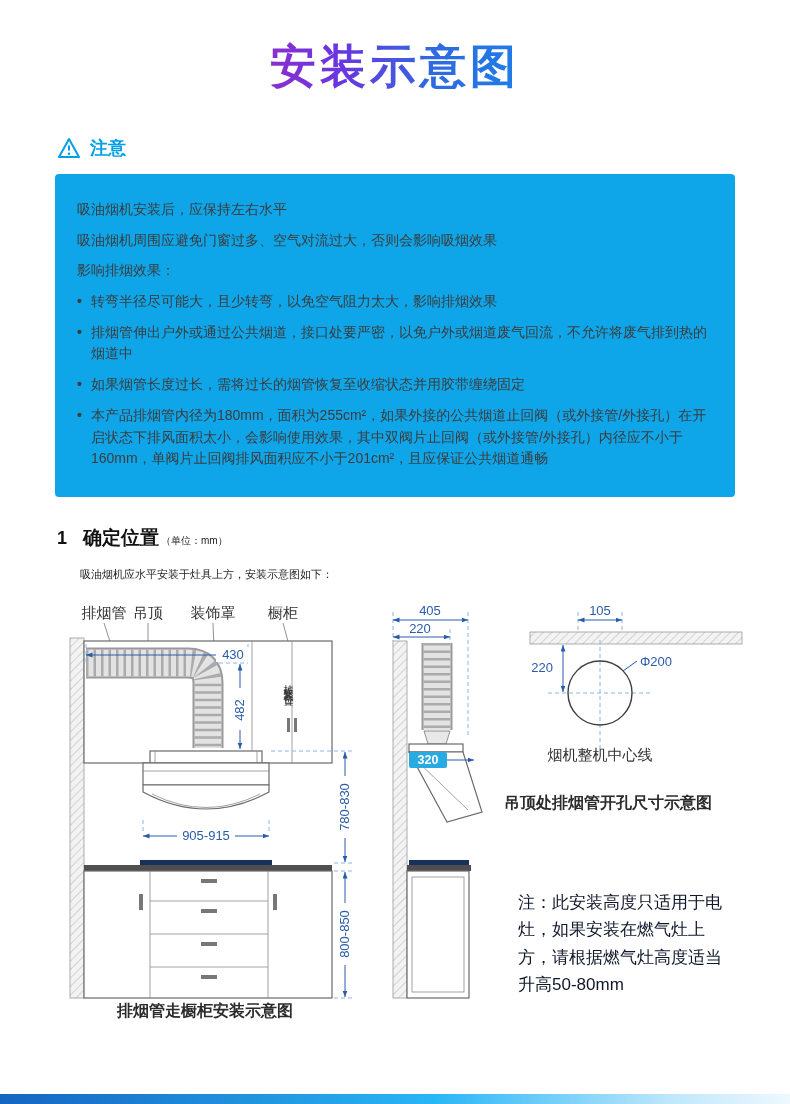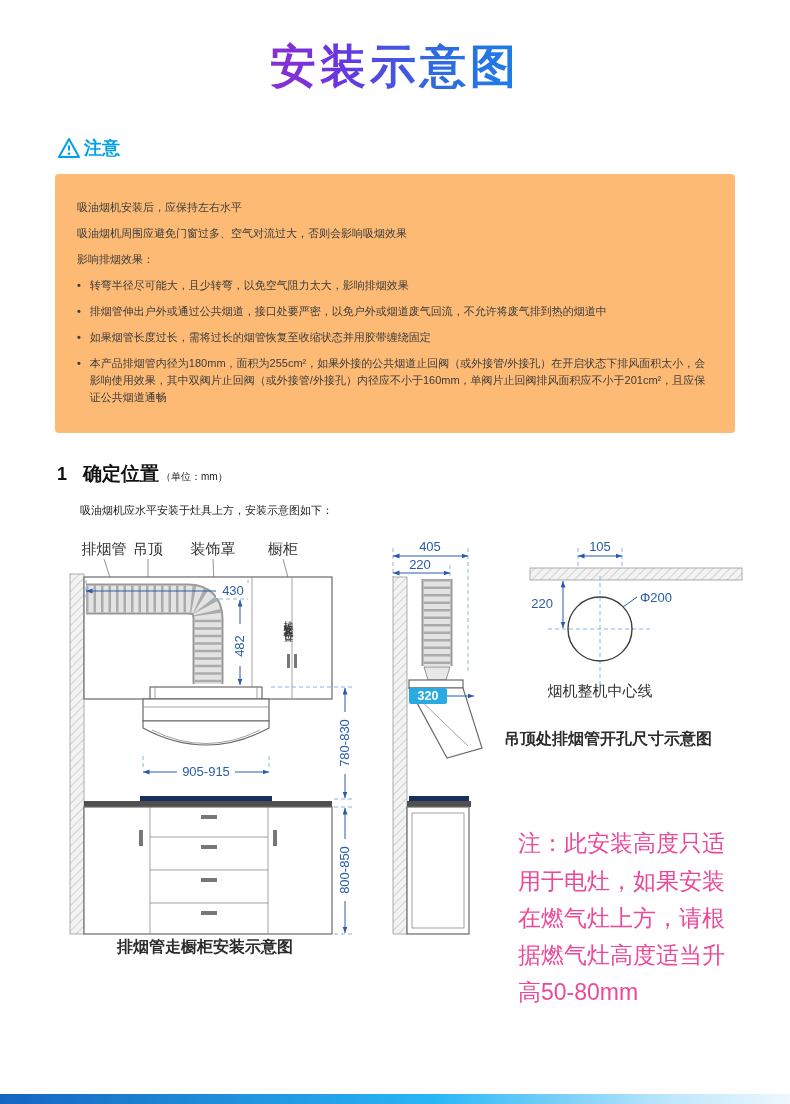--- a/index.html
+++ b/index.html
@@ -8,25 +8,25 @@
 
   
   .title-wrap { text-align:center; padding-top:36px; }
   .main-title {
     display:inline-block; font-size:46px; font-weight:800; letter-spacing:4px;
     background:linear-gradient(90deg,#8a2fd0 0%,#6a35e0 28%,#2f6ae0 65%,#1f7de8 100%);
     -webkit-background-clip:text; background-clip:text; color:transparent;
   }
 
   
-  .notice-head { display:flex; align-items:center; gap:3px; margin:38px 0 0 57px; }
+  .notice-head { display:flex; align-items:center; gap:9px; margin:38px 0 0 57px; }
   .notice-label { color:#00a0e9; font-size:18px; font-weight:bold; }
   .notice-box {
-    margin:14px 55px 0 55px; background:#fdba74; border-radius:4px;
-    padding:16px 22px 18px 22px; color:#3c3c3c; font-size:11px; line-height:1.55;
+    margin:14px 55px 0 55px; background:#0ea5e9; border-radius:4px;
+    padding:16px 22px 18px 22px; color:#3c3c3c; font-size:14px; line-height:1.55;
   }
   .notice-box p { margin:9px 0; }
   .bullet { display:flex; gap:9px; margin:9px 0; }
   .bullet::before { content:"•"; flex:0 0 auto; font-weight:bold; color:#3c3c3c; }
 
   
   .sec-head { display:flex; align-items:baseline; margin:28px 0 0 57px; }
   .sec-num { font-size:18px; font-weight:bold; color:#111; margin-right:16px; }
   .sec-title { font-size:19px; font-weight:bold; color:#111; }
   .sec-unit { font-size:10px; color:#222; margin-left:2px; }
@@ -43,21 +43,21 @@
   .cap-text { fill:#2b2b2b; font-size:16px; font-weight:600; }
   .outline { fill:#fff; stroke:#6a6a6a; stroke-width:1.2; }
   .thin { stroke:#8a8a8a; stroke-width:0.8; fill:none; }
   .leader { stroke:#777; stroke-width:0.8; fill:none; }
   .lblbg { fill:#fff; }
 
   .plate-label {
     position:absolute; left:281px; top:78px; writing-mode:vertical-rl; text-orientation:upright;
     font-size:10px; color:#333; letter-spacing:2px;
   }
-  .note-block { position:absolute; left:518px; top:291px; width:208px; font-size:23px; color:#ec4899; line-height:1.62; }
+  .note-block { position:absolute; left:518px; top:291px; width:208px; font-size:17px; color:#0f172a; line-height:1.62; }
 
   
   .footer-bar { position:absolute; left:0; bottom:0; width:100%; height:10px;
     background:linear-gradient(90deg,#1565c0 0%,#29b6f6 55%,#bfe7fb 85%,#eef8fe 100%); }
 </style>
 </head>
 <body>
 
 <div class="page">
 

